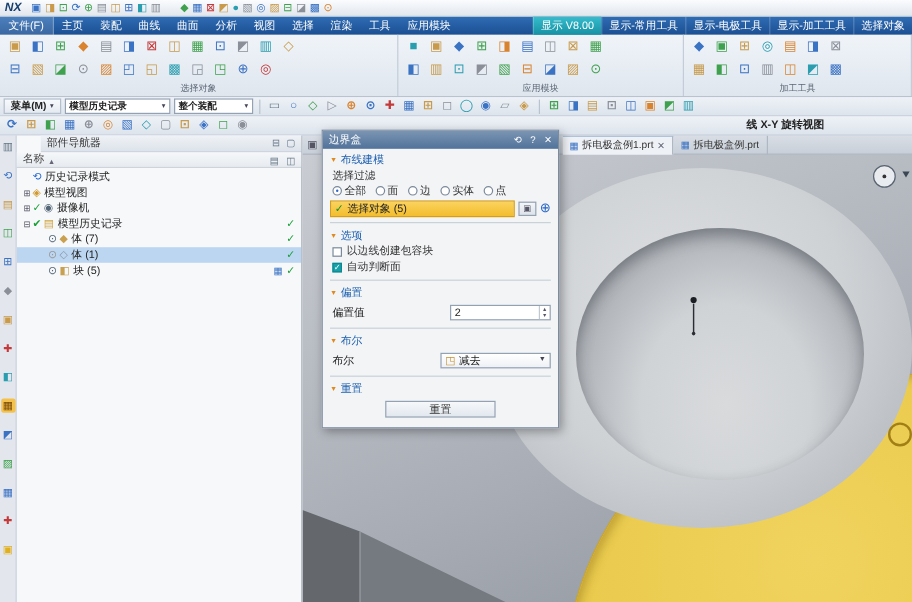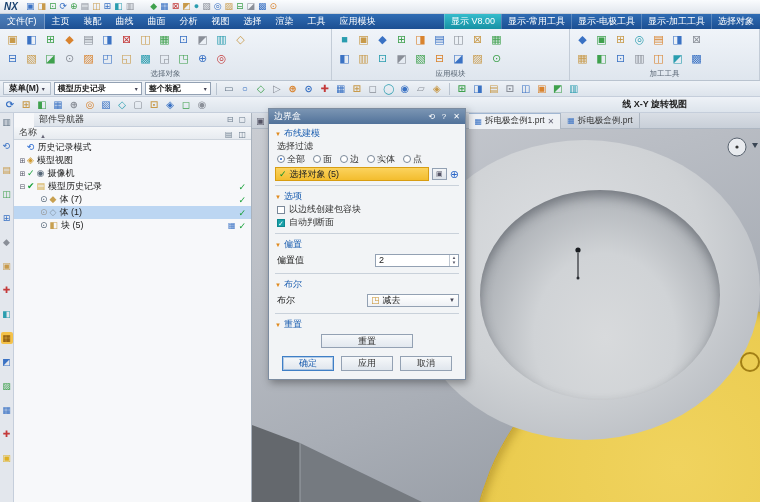--- a/index.html
+++ b/index.html
@@ -598,21 +598,16 @@
           <span class="dd-val">减去</span>
           <span class="dd-arrow">▼</span>
         </span>
       </div>
       <div class="hr"></div>
       <div class="sec">
         <span class="chev">▼</span>
         <span>重置</span>
       </div>
       <div class="reset-btn">重置</div>
-      <div class="dlg-buttons">
-        <div class="dbtn primary">确定</div>
-        <div class="dbtn">应用</div>
-        <div class="dbtn">取消</div>
-      </div>
     </div>
   </div>
 
 </div>
 
 </body></html>

